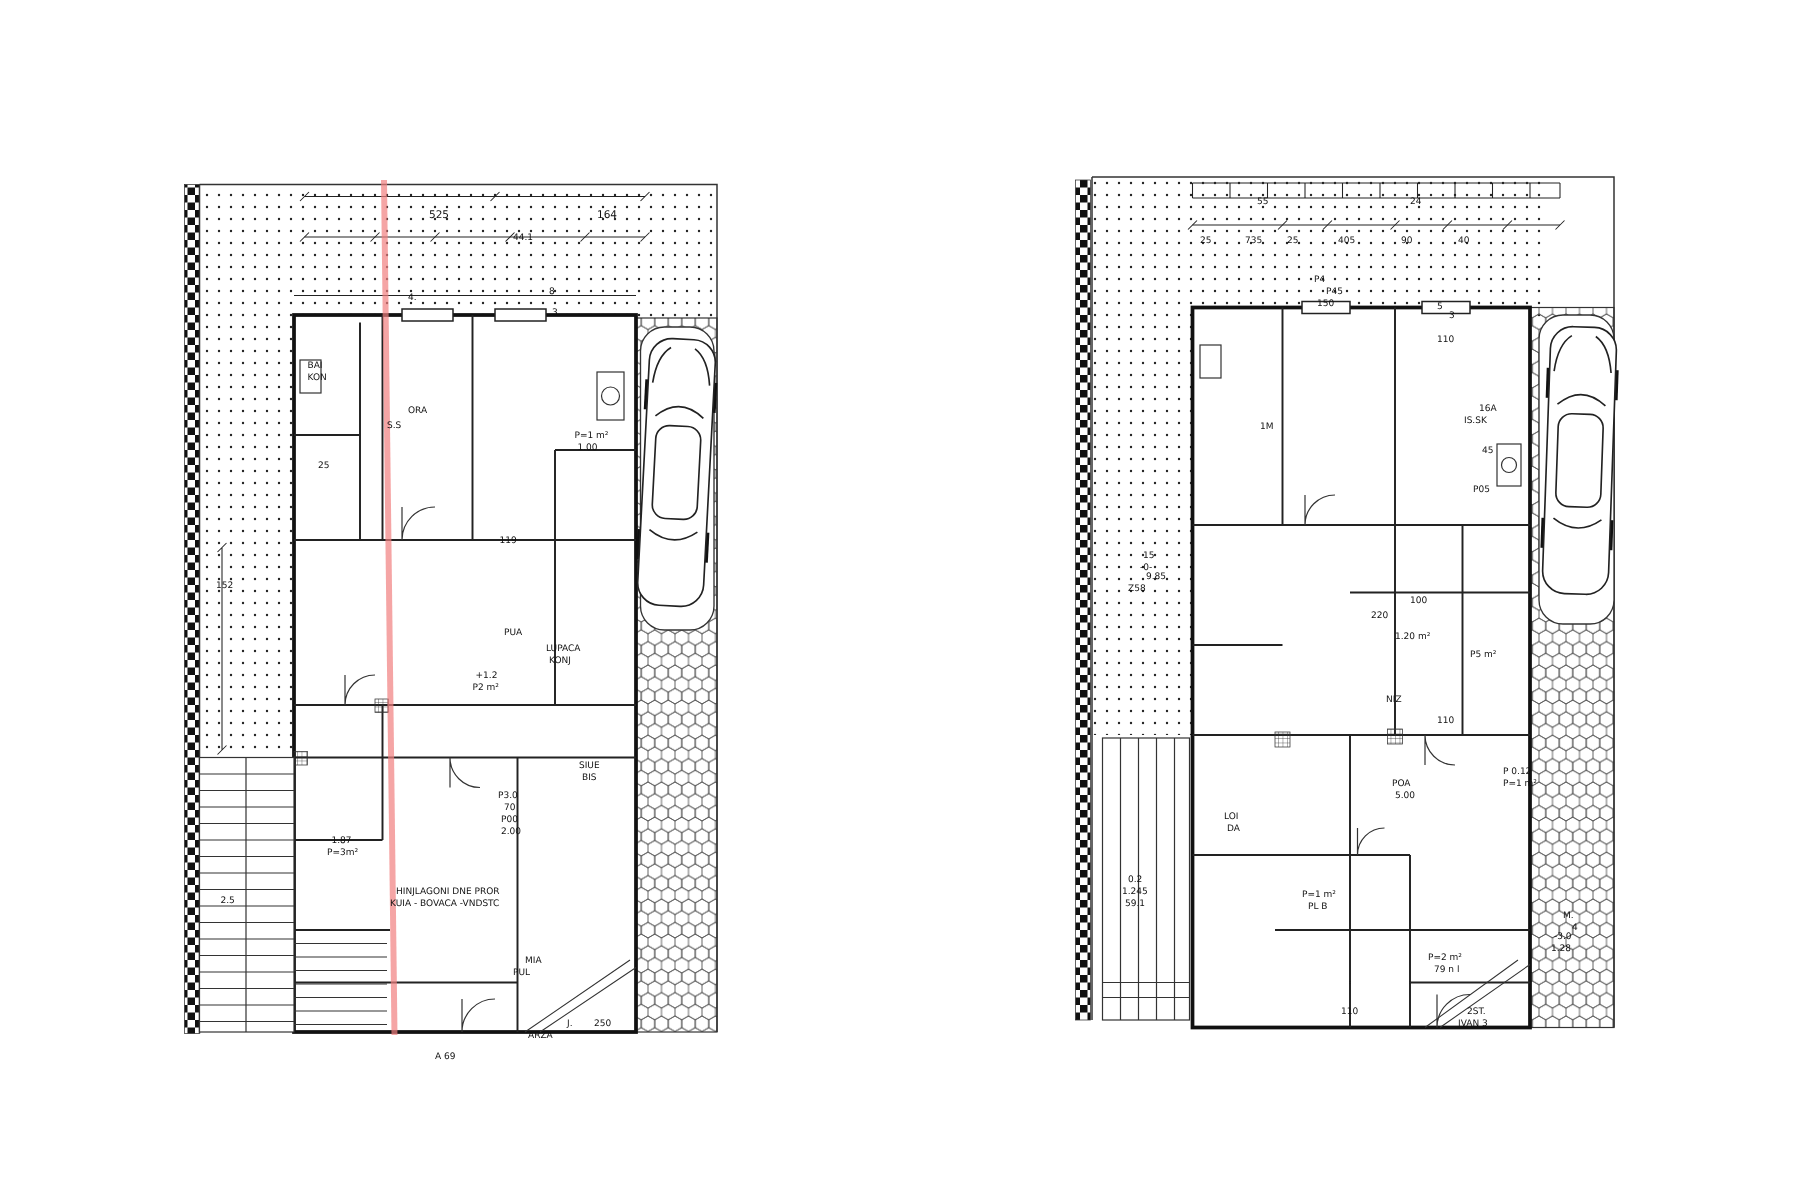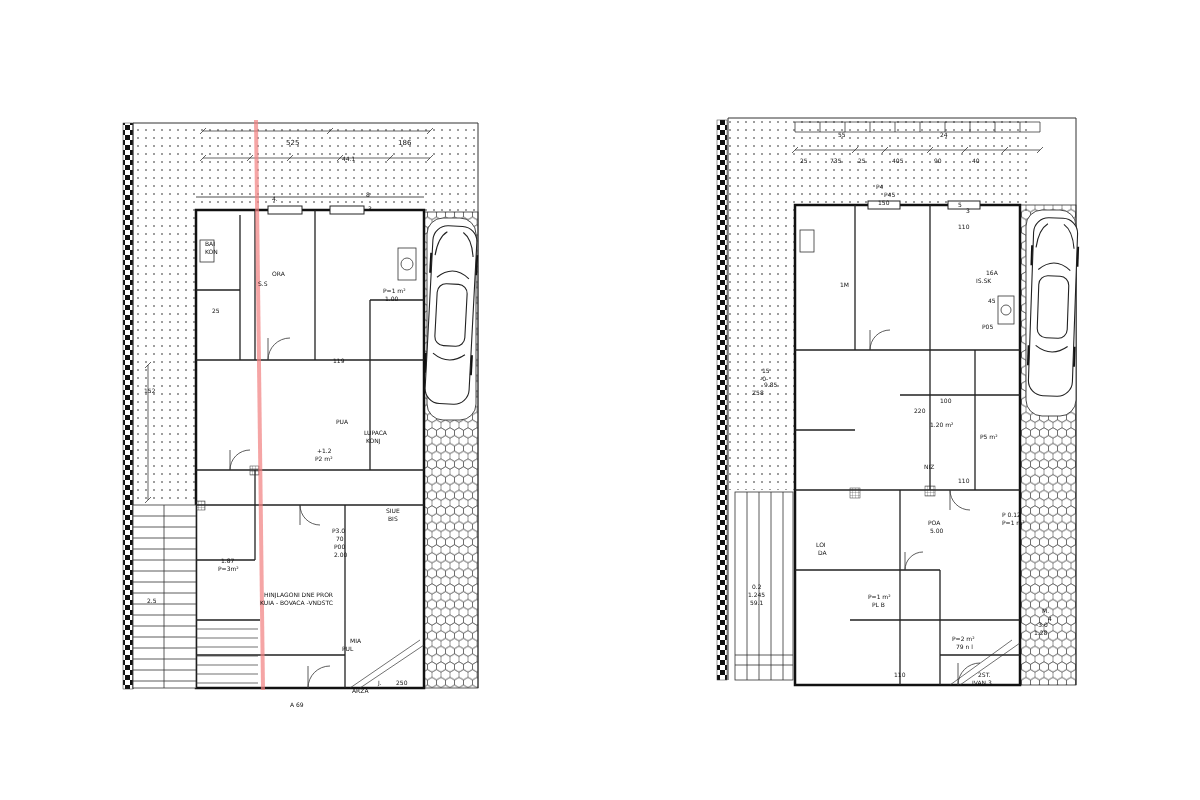--- a/index.html
+++ b/index.html
@@ -178,21 +178,21 @@
 
     <path d="M950,685 L1012,640 M960,685 L1020,643" stroke="#333" stroke-width="0.7" fill="none"></path>
 
     <rect x="1026" y="210" width="50" height="206" rx="16" fill="#fff" stroke="#333" stroke-width="0.9"></rect>
     <use href="#car" transform="translate(1031,218) rotate(2,22,89)"></use>
   </g>
 </svg>
 
 <div class="labels">
       <span class="plan-label" style="left: 286px; top: 124px; font-size: 7px;">525</span>
-      <span class="plan-label" style="left: 398px; top: 124px; font-size: 7px;">186</span>
+      <span class="plan-label" style="left: 398px; top: 124px; font-size: 7px;">164</span>
       <span class="plan-label" style="left: 342px; top: 140px;">44.1</span>
       <span class="plan-label" style="left: 272px; top: 180px;">4.</span>
       <span class="plan-label" style="left: 366px; top: 176px;">8</span>
       <span class="plan-label" style="left: 368px; top: 190px;">3</span>
       <span class="plan-label" style="left: 205px; top: 225px;">BAI</span>
       <span class="plan-label" style="left: 205px; top: 233px;">KON</span>
       <span class="plan-label" style="left: 272px; top: 255px;">ORA</span>
       <span class="plan-label" style="left: 258px; top: 265px;">S.S</span>
       <span class="plan-label" style="left: 383px; top: 272px;">P=1 m²</span>
       <span class="plan-label" style="left: 385px; top: 280px;">1.00</span>

